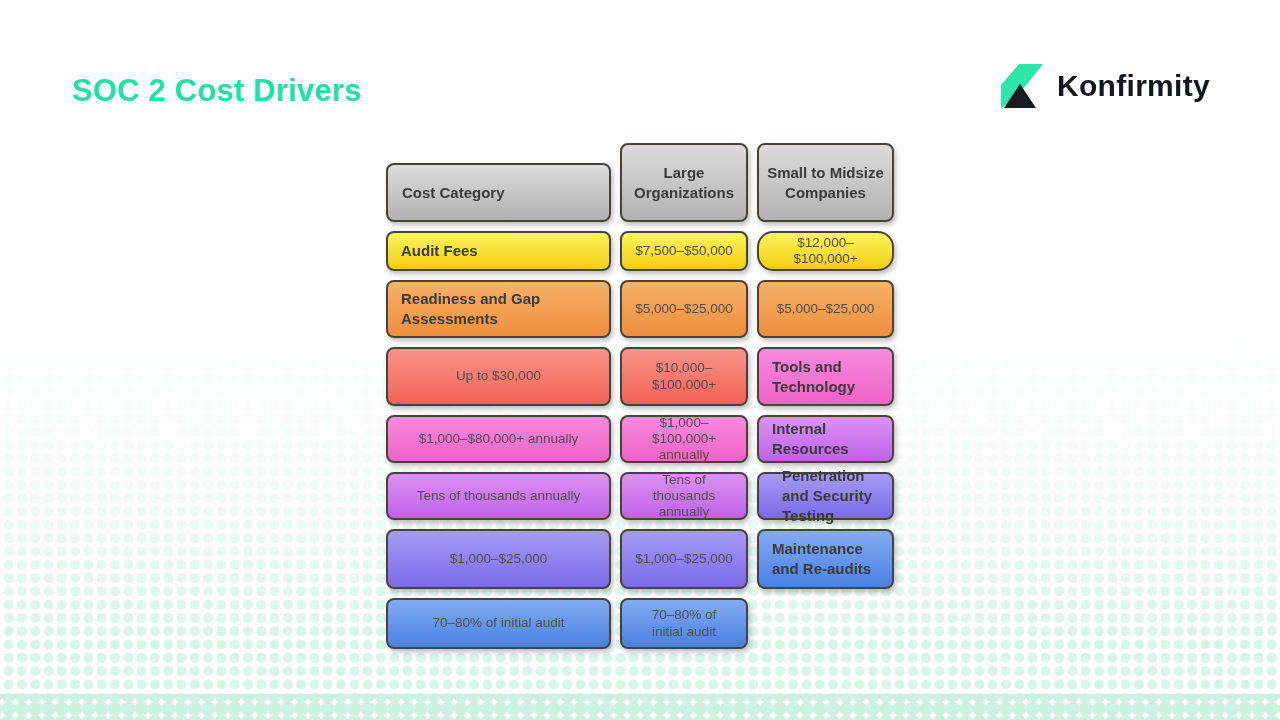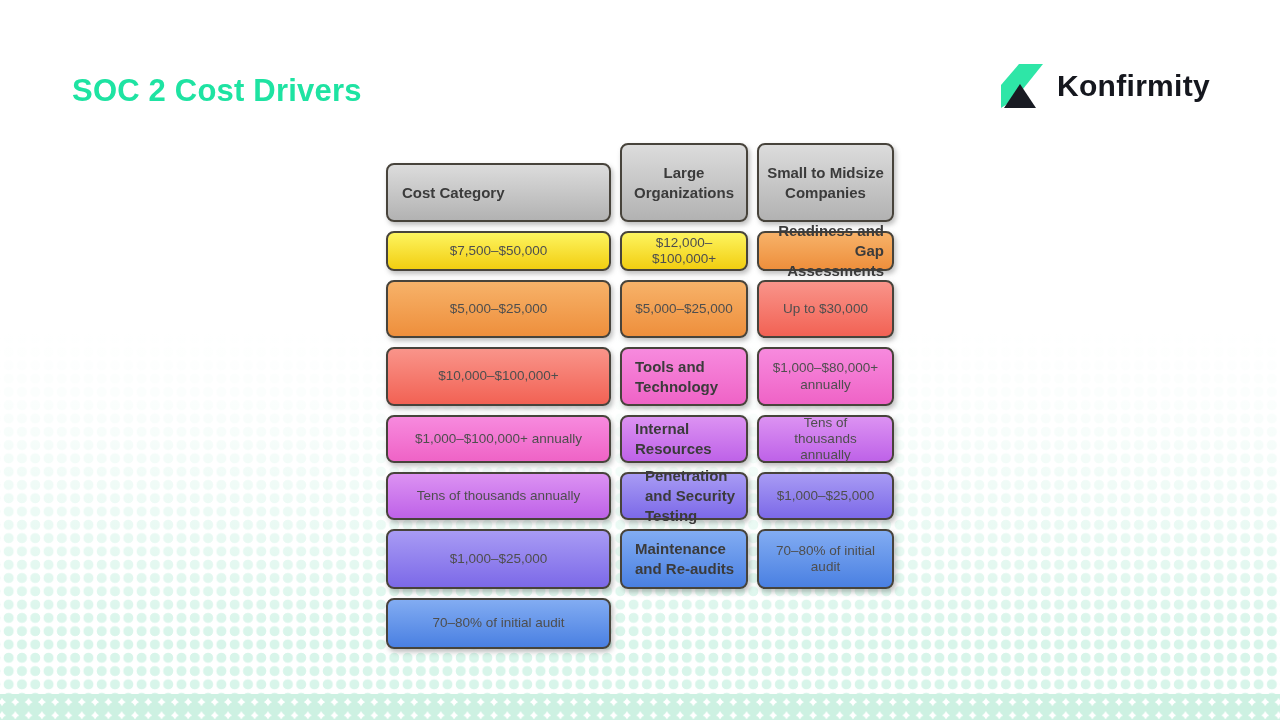--- a/index.html
+++ b/index.html
@@ -103,24 +103,25 @@
     </svg>
     <span class="brand-name">Konfirmity</span>
   </div>
 
   <div class="table">
 
     <div class="cell header-cell header-left" style="background: linear-gradient(rgb(220, 220, 220), rgb(178, 178, 178));">Cost Category</div>
     <div class="cell header-cell header-center" style="background: linear-gradient(rgb(220, 220, 220), rgb(178, 178, 178));">Large Organizations</div>
     <div class="cell header-cell header-center" style="background: linear-gradient(rgb(220, 220, 220), rgb(178, 178, 178));">Small to Midsize Companies</div>
 
+    <div class="cell label-cell" style="background: linear-gradient(rgb(253, 244, 95), rgb(242, 206, 17));">Audit Fees</div>
     <div class="cell value-cell" style="background: linear-gradient(rgb(253, 244, 95), rgb(242, 206, 17));">$7,500–$50,000</div>
-    <div class="cell value-cell" style="background: linear-gradient(rgb(253, 244, 95), rgb(242, 206, 17));">$12,000–$100,000+</div>
+    <div class="cell value-cell" style="background: linear-gradient(rgb(253, 244, 95), rgb(242, 206, 17)); border-radius: 16px;">$12,000–$100,000+</div>
 
-    <div class="cell label-cell" style="background: linear-gradient(rgb(247, 178, 105), rgb(238, 143, 60)); text-align: right;">Readiness and Gap Assessments</div>
+    <div class="cell label-cell" style="background: linear-gradient(rgb(247, 178, 105), rgb(238, 143, 60));">Readiness and Gap Assessments</div>
     <div class="cell value-cell" style="background: linear-gradient(rgb(247, 178, 105), rgb(238, 143, 60));">$5,000–$25,000</div>
     <div class="cell value-cell" style="background: linear-gradient(rgb(247, 178, 105), rgb(238, 143, 60));">$5,000–$25,000</div>
 
     <div class="cell value-cell" style="background: linear-gradient(rgb(249, 148, 138), rgb(242, 98, 84));">Up to $30,000</div>
     <div class="cell value-cell" style="background: linear-gradient(rgb(249, 148, 138), rgb(242, 98, 84));">$10,000–$100,000+</div>
 
     <div class="cell label-cell" style="background: linear-gradient(rgb(247, 138, 222), rgb(239, 99, 198));">Tools and Technology</div>
     <div class="cell value-cell" style="background: linear-gradient(rgb(247, 138, 222), rgb(239, 99, 198));">$1,000–$80,000+ annually</div>
     <div class="cell value-cell" style="background: linear-gradient(rgb(247, 138, 222), rgb(239, 99, 198));">$1,000–$100,000+ annually</div>
 

